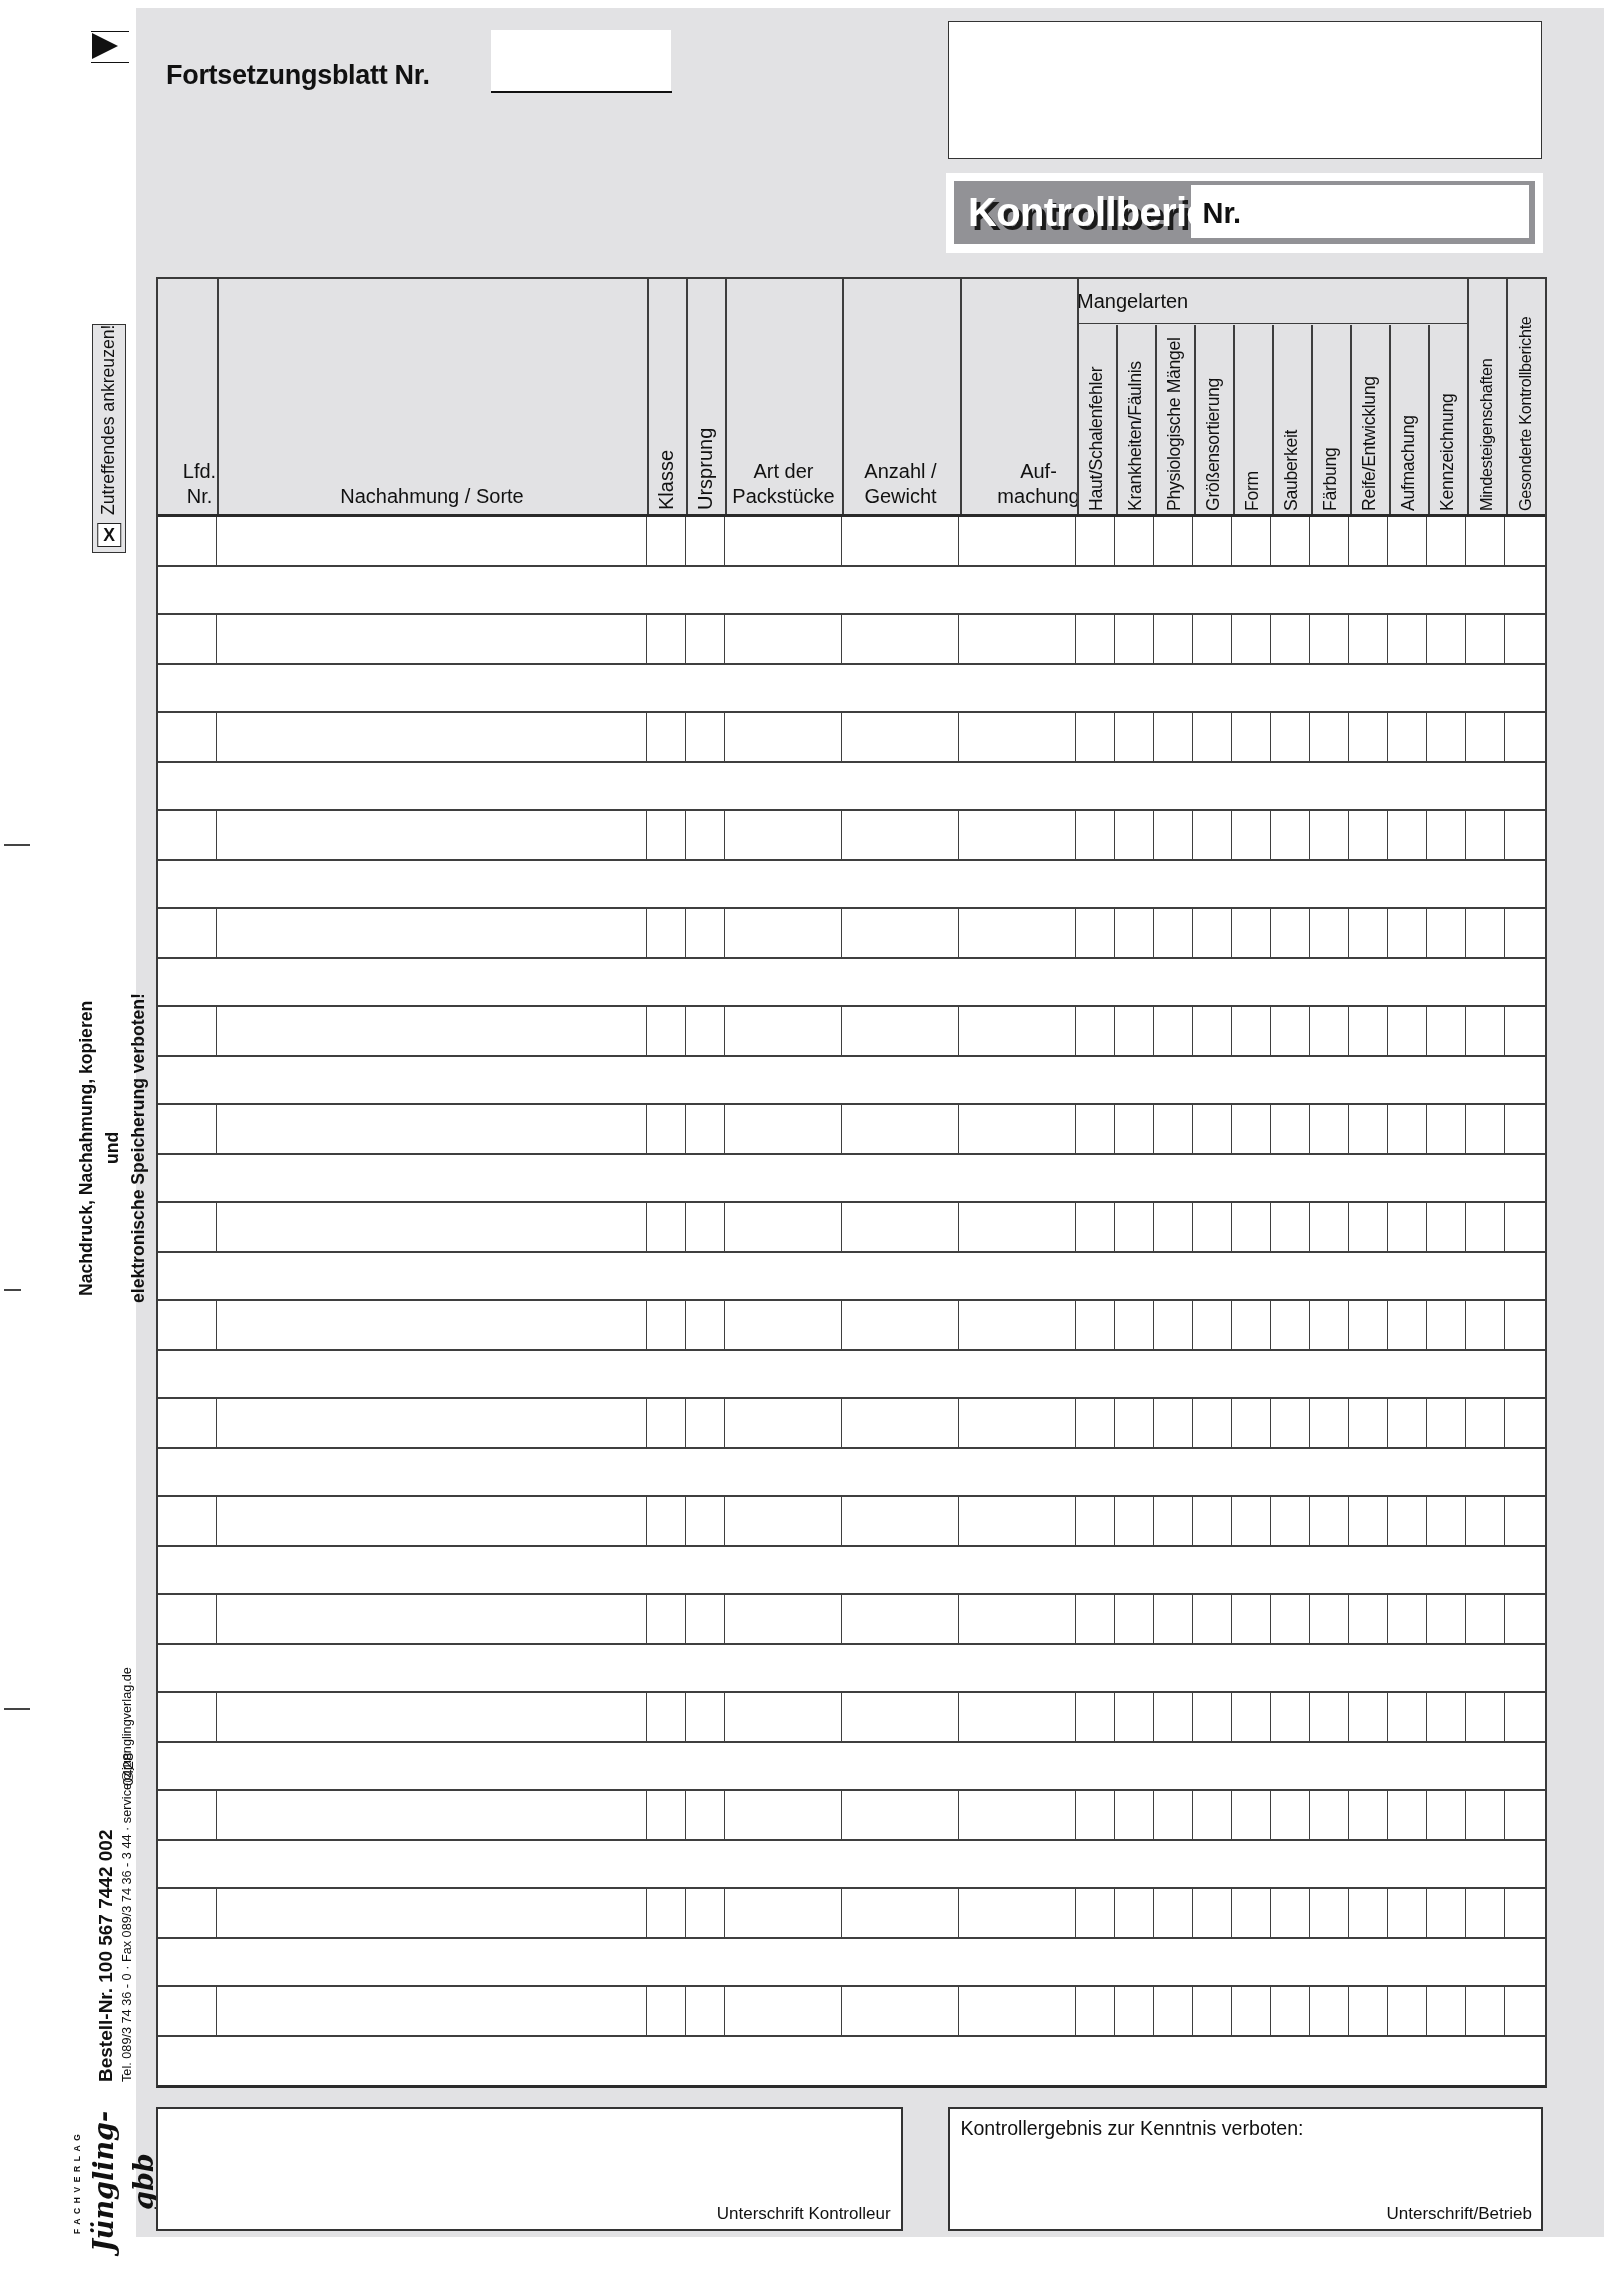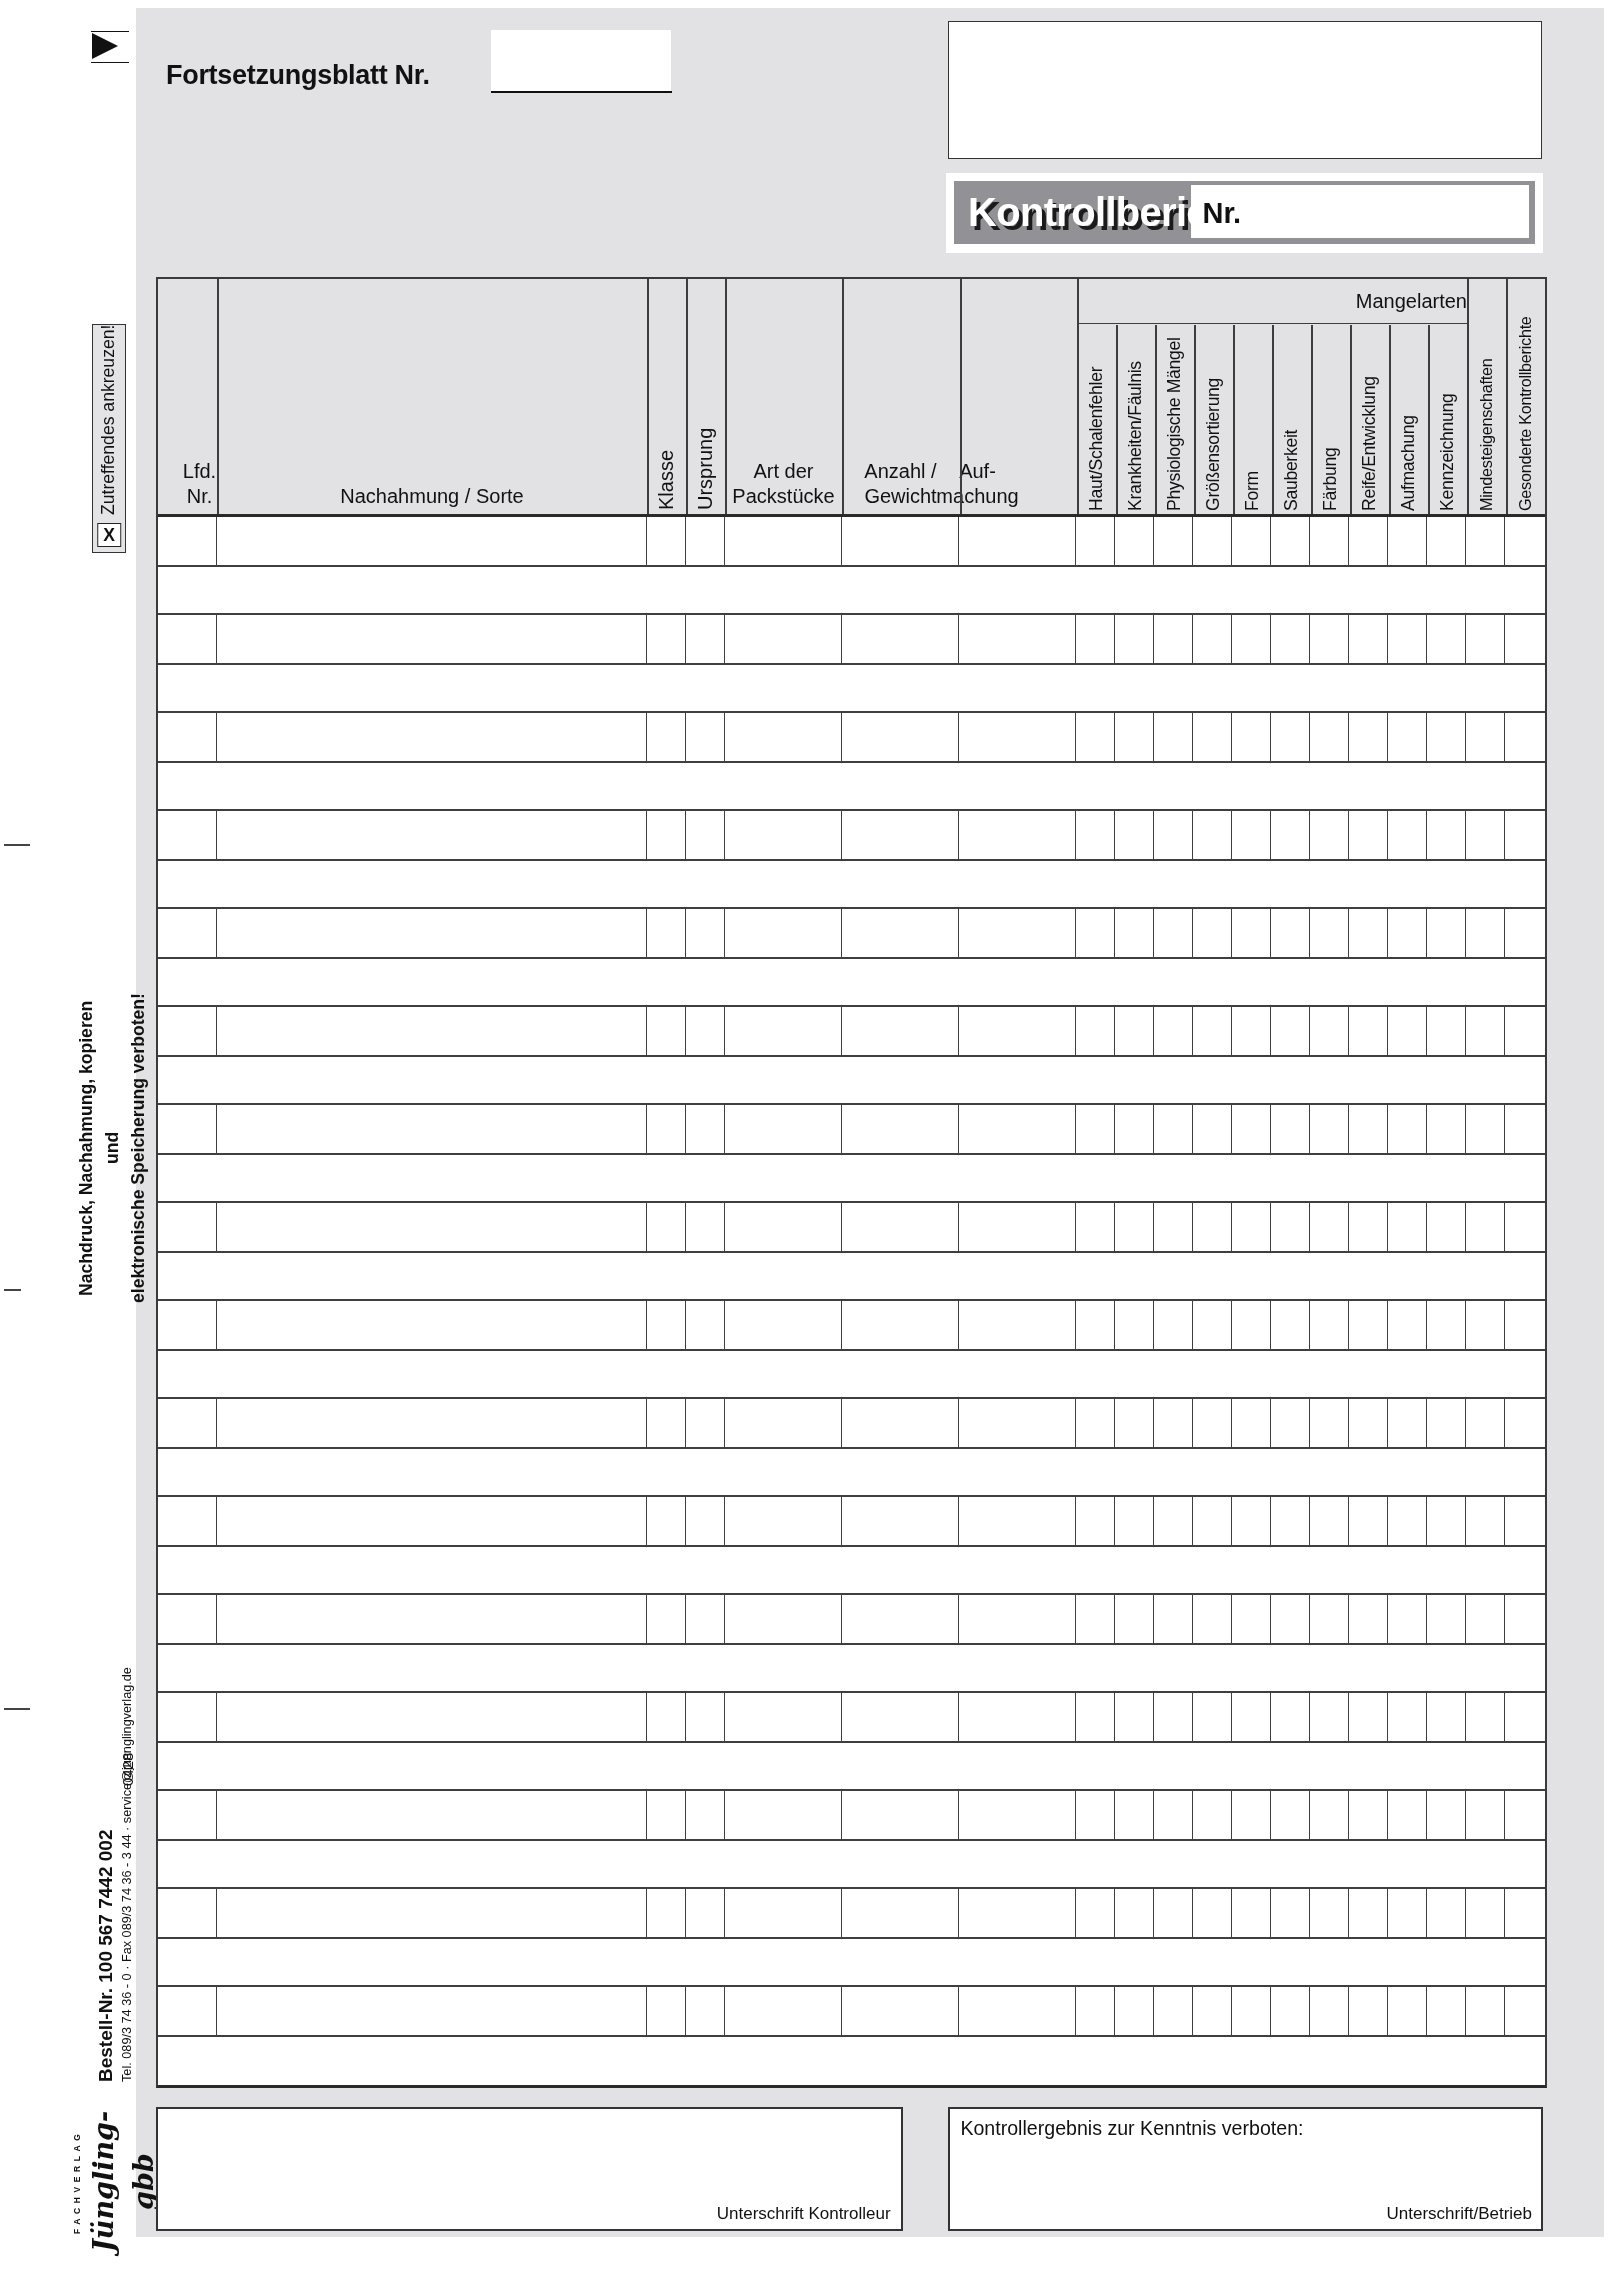--- a/index.html
+++ b/index.html
@@ -55,21 +55,21 @@
 
   .fold-mark{position:absolute;left:3.9px;height:2px;background:#444;}
 
   
   .ktable{position:absolute;left:156px;top:277px;width:1391px;background:#fff;
           border:2px solid #3a3a3a;border-bottom:3.9px solid #2a2a2a;box-sizing:border-box;}
   .khead{position:relative;height:235px;border-bottom:3.9px solid #2a2a2a;background:#e2e2e4;}
   .hdiv{position:absolute;width:1.6px;background:#3d3d3d;bottom:0;}
   .band{position:absolute;left:919px;top:0;width:390px;height:44px;box-sizing:content-box;
         border-bottom:1.6px solid #3d3d3d;border-right:1.6px solid #3d3d3d;
-        display:flex;align-items:center;justify-content:flex-end;font-size:20px;}
+        display:flex;align-items:center;justify-content:flex-start;font-size:20px;}
   .hcell{position:absolute;bottom:5.2px;text-align:center;font-size:20px;line-height:25px;}
   .ncol{bottom:2.6px;height:188px;font-size:17.6px;line-height:39px;letter-spacing:-0.3px;overflow:hidden;}
   .ncol.extra{height:232px;font-size:16.3px;}
   .klasse-label{left:489px;width:39px;bottom:3.9px;height:153px;font-size:20px;line-height:39px;}
   .ursprung-label{left:528px;width:39px;bottom:3.9px;height:163px;font-size:20px;line-height:39px;}
 
   .row-cells{display:flex;height:50px;border-bottom:2px solid #3f3f3f;background:#fff;box-sizing:border-box;}
   .cell{flex:0 0 auto;height:100%;border-right:1.6px solid #3f3f3f;box-sizing:border-box;}
   .cell:last-child{border-right:none;}
   .row-open{height:48px;border-bottom:2px solid #3f3f3f;background:#fff;box-sizing:border-box;}
@@ -148,21 +148,21 @@
       <div class="vlabel klasse-label">Klasse</div>
       <div class="vlabel ursprung-label">Ursprung</div>
       <div class="hcell" style="left:567px;width:117px;">
         <div>Art der</div>
           <div>Packstücke</div>
       </div>
       <div class="hcell" style="left:684px;width:117px;">
         <div>Anzahl /</div>
           <div>Gewicht</div>
       </div>
-      <div class="hcell" style="left:773px;width:93px;">
+      <div class="hcell" style="left:834px;width:93px;">
         <div>Auf-</div>
           <div>machung</div>
       </div>
       <div>
           <div class="vlabel ncol" style="left: 919px; width: 39px;">Haut/Schalenfehler</div>
           <div class="vlabel ncol" style="left: 958px; width: 39px;">Krankheiten/Fäulnis</div>
           <div class="vlabel ncol" style="left: 997px; width: 39px;">Physiologische Mängel</div>
           <div class="vlabel ncol" style="left: 1036px; width: 39px;">Größensortierung</div>
           <div class="vlabel ncol" style="left: 1075px; width: 39px;">Form</div>
           <div class="vlabel ncol" style="left: 1114px; width: 39px;">Sauberkeit</div>

